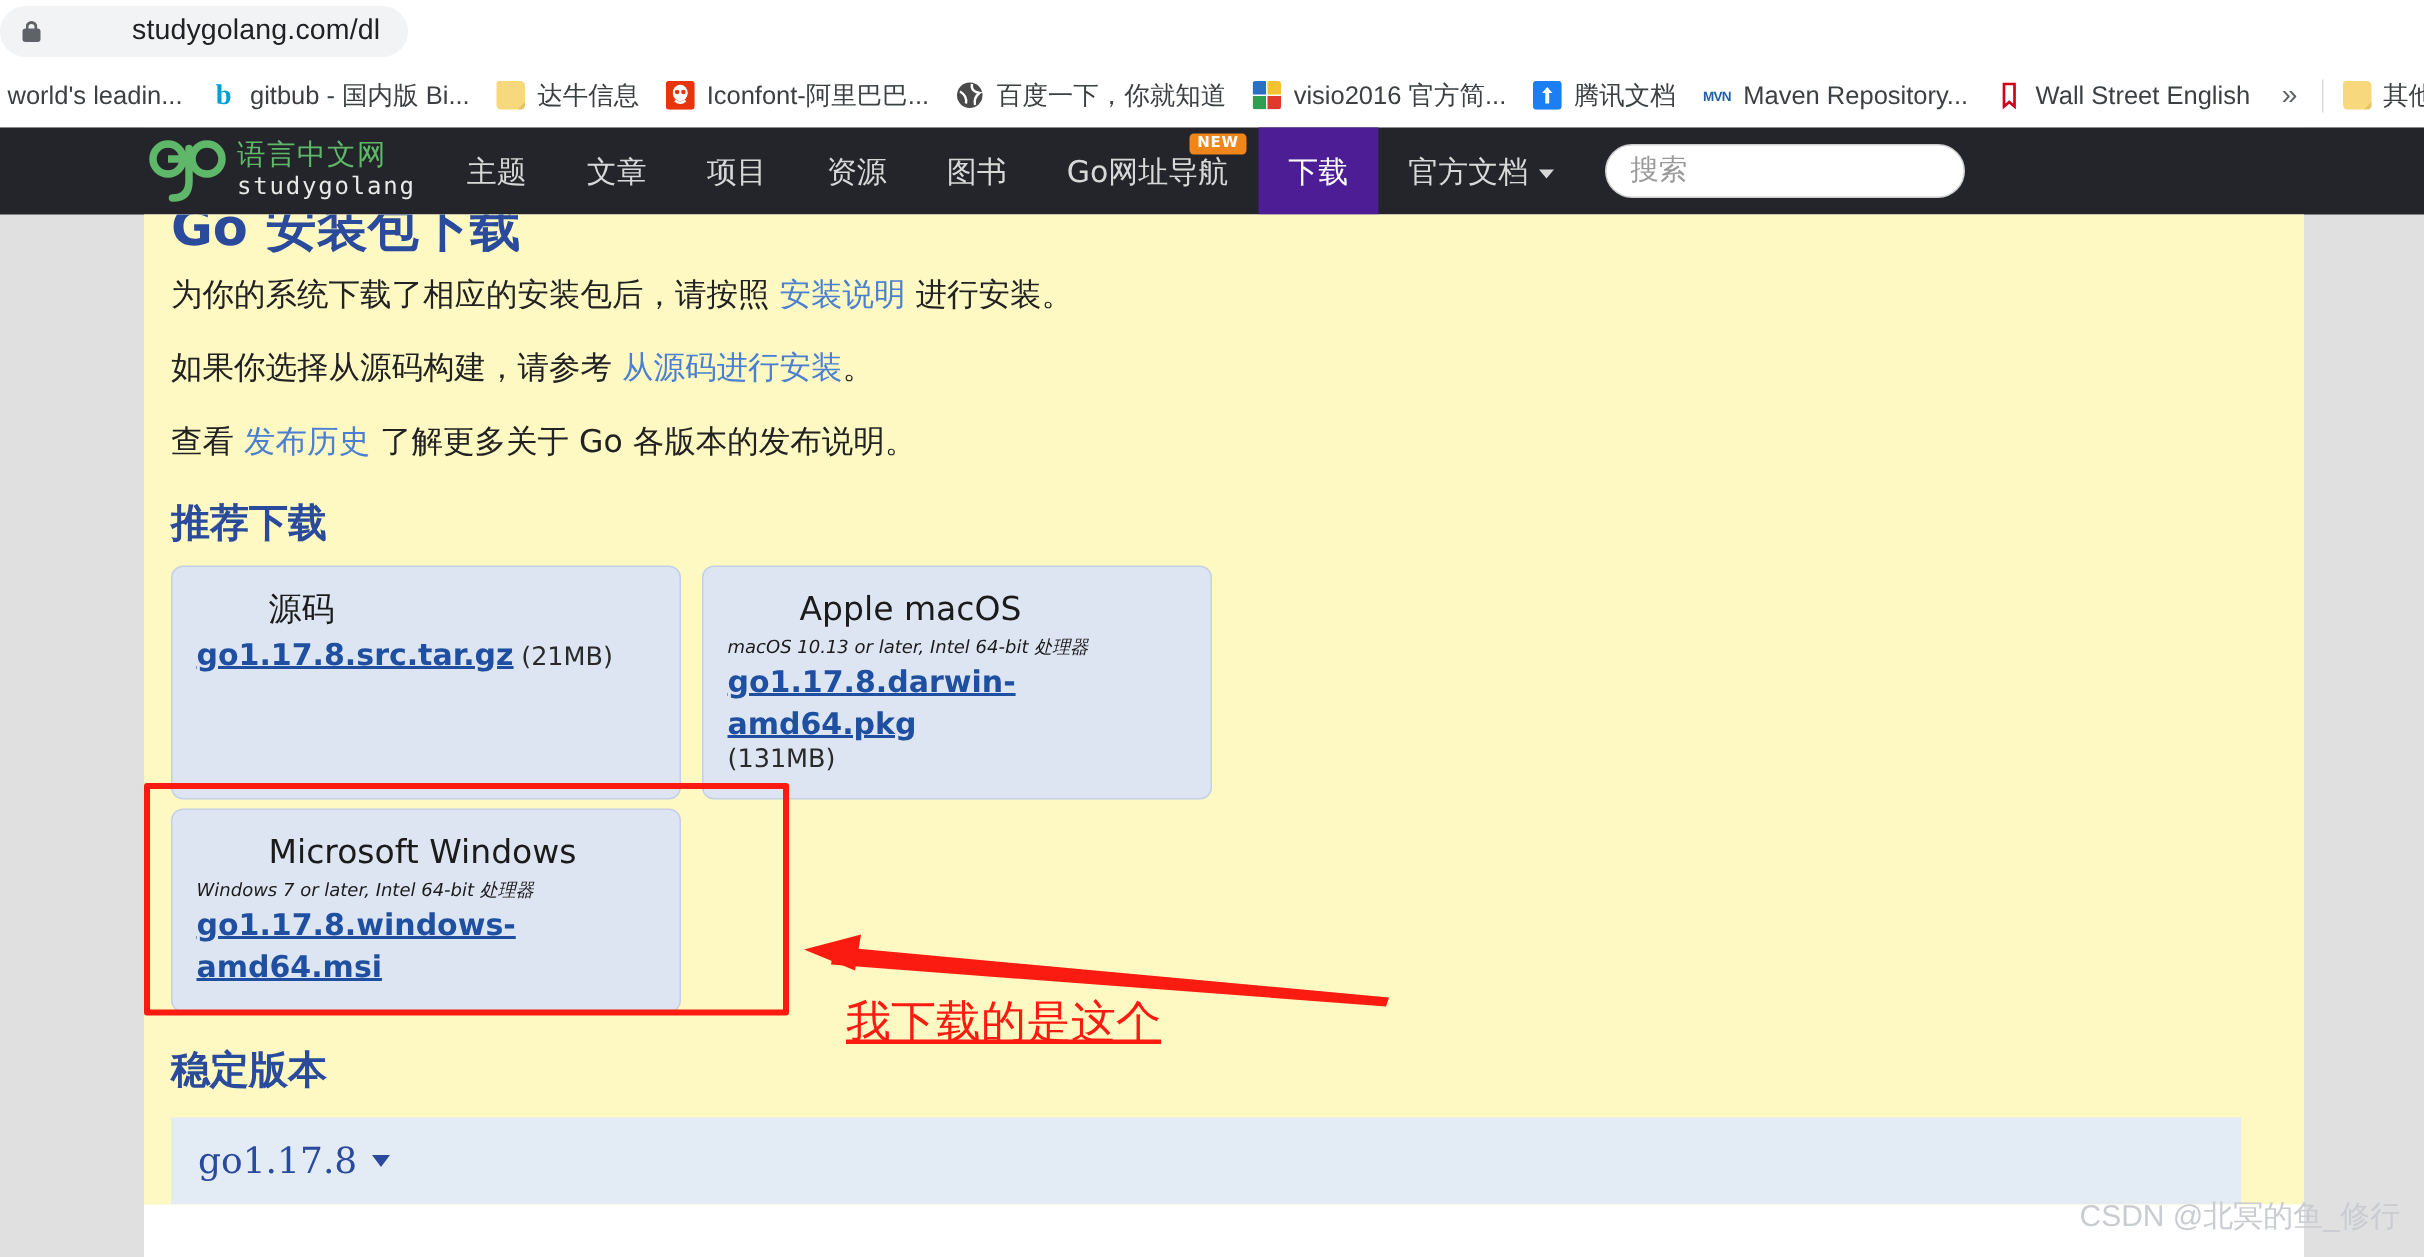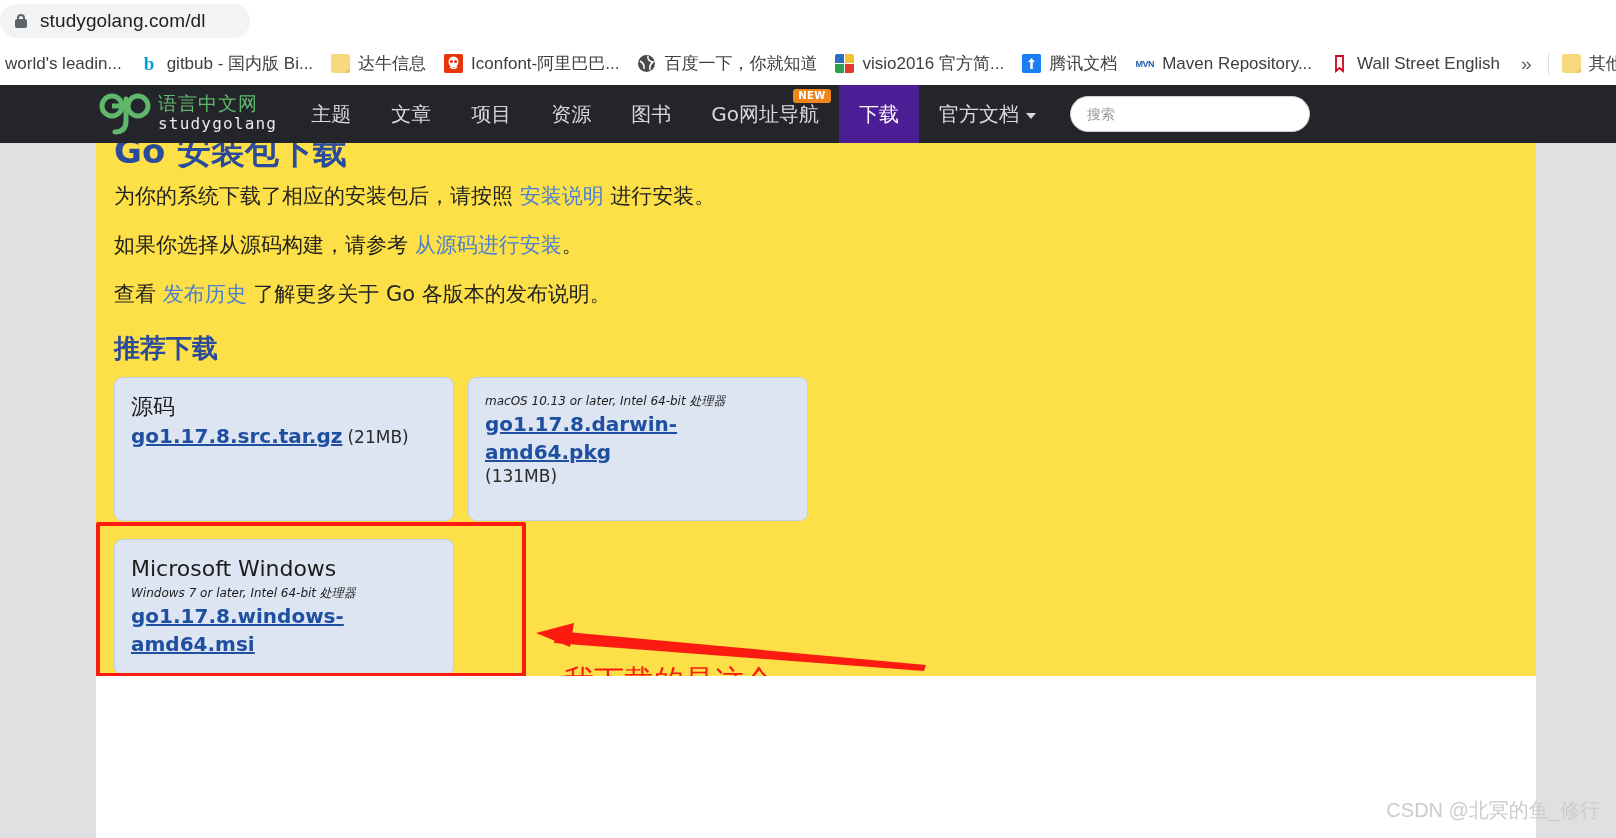--- a/index.html
+++ b/index.html
@@ -22,20 +22,21 @@
     display: flex; align-items: center;
   }
   .omnibox {
     margin-left: 0px;
     height: 34px;
     min-width: 250px;
     background: #f1f3f4;
     border-radius: 17px;
     display: flex; align-items: center;
     padding: 0 18px 0 14px;
+    gap: 48px;
   }
   .lock-icon { width: 14px; height: 16px; position: relative; margin-right: 12px; flex: 0 0 auto; }
   .lock-icon .shackle {
     position: absolute; top: 1px; left: 3px;
     width: 8px; height: 8px;
     border: 2px solid #5f6368;
     border-bottom: none;
     border-radius: 5px 5px 0 0;
   }
   .lock-icon .body {
@@ -157,32 +158,32 @@
   }
   .search-box {
     width: 240px; height: 36px;
     background:#ffffff; border-radius: 18px;
     border: 1px solid #cfcfcf;
     display:flex; align-items:center;
     padding: 0 16px;
   }
   .search-box input {
     border:none; outline:none; width:100%;
-    font-size: 14px; color:#333;
-    font-family: Liberation Sans, sans-serif;
+    font-size: 19px; color:#333;
+    font-family: Liberation Mono, monospace;
     background: transparent;
   }
   .search-box input::placeholder { color:#9a9a9a; }
   .nav-right { margin-left:auto; display:flex; align-items:stretch; padding-right: 68px; }
 
   
   .content {
     position: absolute; top: 58px; left: 96px;
-    width: 1440px; height: 533px;
-    background: #fde047;
+    width: 1440px; height: 660px;
+    background: #fef9c3;
     overflow: hidden;
   }
   .content-inner { position: relative; padding-left: 18px; }
 
   .page-heading {
     position:absolute; top: -14px; left: 18px;
     font-size: 34px; font-weight: 700; color:#2a4a9c;
     font-family: "DejaVu Sans", sans-serif;
     white-space: nowrap;
   }
@@ -216,21 +217,21 @@
     border: 1px solid #c3d0e6;
     border-radius: 8px;
     padding: 14px 16px 16px 16px;
     font-family:"DejaVu Sans", sans-serif;
     flex: 0 0 auto;
   }
   .card-src { width: 340px; min-height: 90px; }
   .card-mac { width: 340px; min-height: 144px; }
   .card-linux { width: 340px; min-height: 144px; }
   .card-win { width: 340px; min-height: 130px; }
-  .c-title { font-size: 22px; color:#1b1b1b; line-height:1.35; }
+  .c-title { font-size: 22px; color:#1b1b1b; line-height:1.35;margin-left:48px; }
   .c-sub { font-size: 12px; color:#1b1b1b; font-style: italic; line-height:1.5; }
   .c-file { font-size: 20px; color:#1f4fa0; font-weight: 700; line-height:1.4; display:inline; }
   .c-size { font-size: 17px; color:#2a2a2a; }
   .c-size-inline { font-size: 17px; color:#2a2a2a; }
 
   .win-row { position:absolute; top: 396px; left: 18px; }
 
   
   .red-box {
     position:absolute;
@@ -440,20 +441,21 @@
       <div class="cards">
         <div class="dl-card card-src">
           <div class="c-title">源码</div>
           <div>
             <a href="#" class="c-file">go1.17.8.src.tar.gz</a>
             <span class="c-size-inline">(21MB)</span>
           </div>
         </div>
 
         <div class="dl-card card-mac">
+          <div class="c-title">Apple macOS</div>
           <div class="c-sub">macOS 10.13 or later, Intel 64-bit 处理器</div>
           <div><a href="#" class="c-file">go1.17.8.darwin-amd64.pkg</a></div>
           <div class="c-size">(131MB)</div>
         </div>
 
       </div>
 
       <div class="win-row">
         <div class="dl-card card-win">
           <div class="c-title">Microsoft Windows</div>

